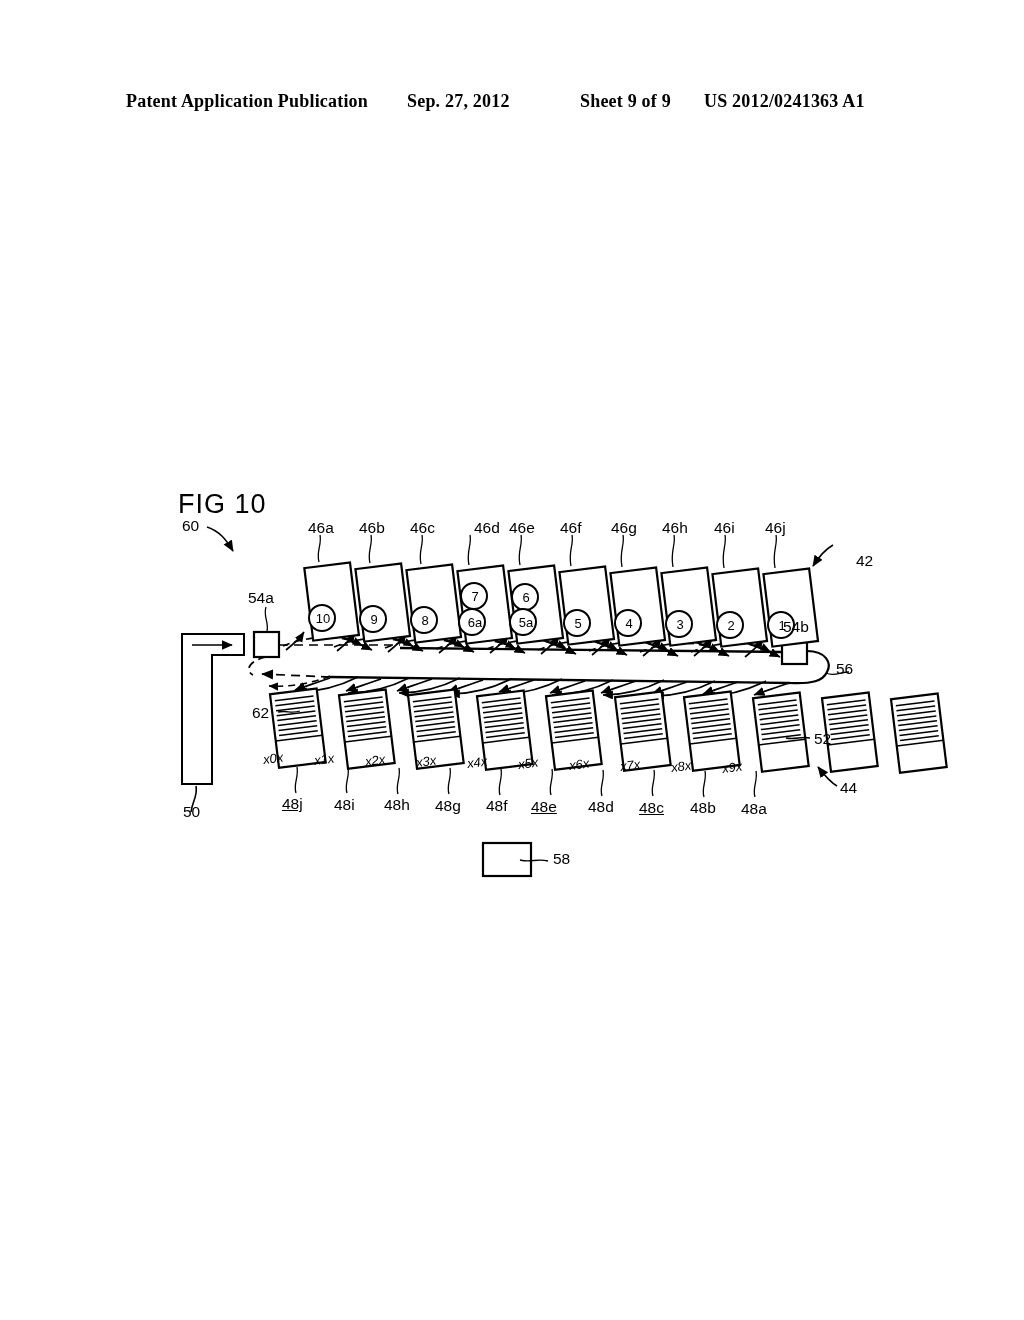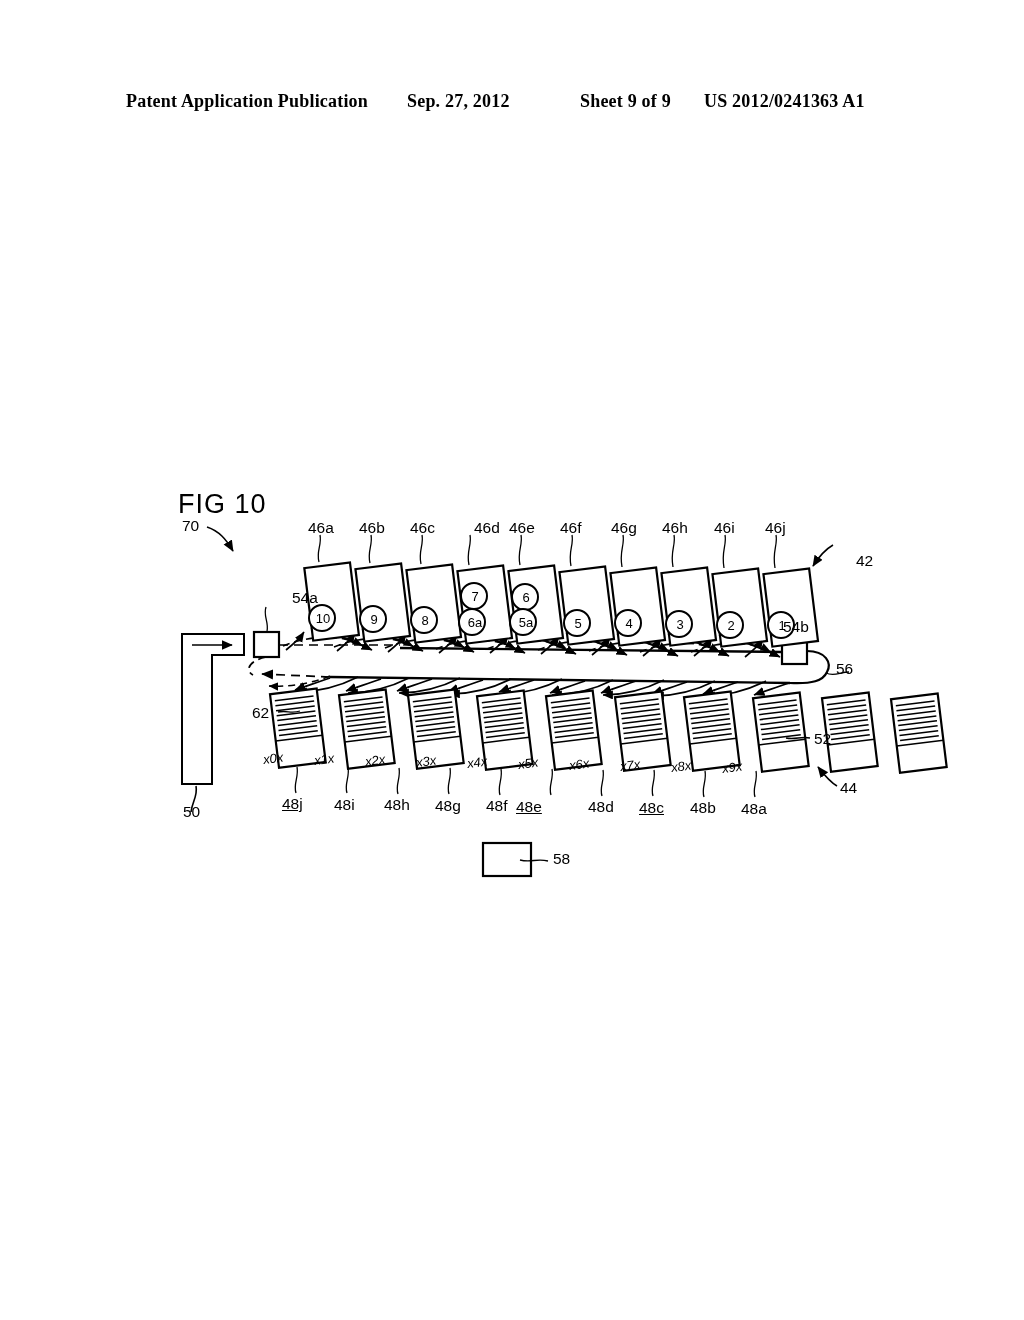--- a/index.html
+++ b/index.html
@@ -442,25 +442,25 @@
     </g>
 
     <g>
       <rect x="483" y="843" width="48" height="33" fill="#fff" stroke="#000" stroke-width="2.2"></rect>
       <path d="M520,860 C532,863 536,858 548,861" stroke="#000" fill="none" stroke-width="1.3"></path>
     </g>
   </svg>
 
   <div id="text-layer">
 
-    <span class="lbl ref" style="left:182px; top:517px;">70</span>
+    <span class="lbl ref" style="left:182px; top:517px;">60</span>
     <span class="lbl ref" style="left:840px; top:552px;margin-left:16px;">42</span>
     <span class="lbl ref" style="left:840px; top:779px;">44</span>
     <span class="lbl ref" style="left:183px; top:803px;">50</span>
-    <span class="lbl ref" style="left:248px; top:589px;margin-left:44px;">54a</span>
+    <span class="lbl ref" style="left:248px; top:589px;">54a</span>
     <span class="lbl ref" style="left:783px; top:594px;margin-top:24px;">54b</span>
     <span class="lbl ref" style="left:836px; top:660px;">56</span>
     <span class="lbl ref" style="left:553px; top:850px;">58</span>
     <span class="lbl ref" style="left:814px; top:730px;">52</span>
     <span class="lbl ref" style="left:252px; top:704px;">62</span>
 
     <span class="lbl ref" style="left:308px; top:519px;">46a</span>
     <span class="lbl ref" style="left:359px; top:519px;">46b</span>
     <span class="lbl ref" style="left:410px; top:519px;">46c</span>
     <span class="lbl ref" style="left:474px; top:519px;">46d</span>
@@ -493,19 +493,19 @@
     <span class="lbl xlab" style="left:570px; top:758px;">x6x</span>
     <span class="lbl xlab" style="left:621px; top:759px;">x7x</span>
     <span class="lbl xlab" style="left:672px; top:760px;">x8x</span>
     <span class="lbl xlab" style="left:723px; top:761px;">x9x</span>
 
     <span class="lbl ref" style="left:282px; top:795px;text-decoration:underline;">48j</span>
     <span class="lbl ref" style="left:334px; top:796px;">48i</span>
     <span class="lbl ref" style="left:384px; top:796px;">48h</span>
     <span class="lbl ref" style="left:435px; top:797px;">48g</span>
     <span class="lbl ref" style="left:486px; top:797px;">48f</span>
-    <span class="lbl ref" style="left:516px; top:798px;text-decoration:underline;">48e</span>
+    <span class="lbl ref" style="left:531px; top:798px;text-decoration:underline;">48e</span>
     <span class="lbl ref" style="left:588px; top:798px;">48d</span>
     <span class="lbl ref" style="left:639px; top:799px;text-decoration:underline;">48c</span>
     <span class="lbl ref" style="left:690px; top:799px;">48b</span>
     <span class="lbl ref" style="left:741px; top:800px;">48a</span>
   </div>
 </div>
 
 </body></html>

